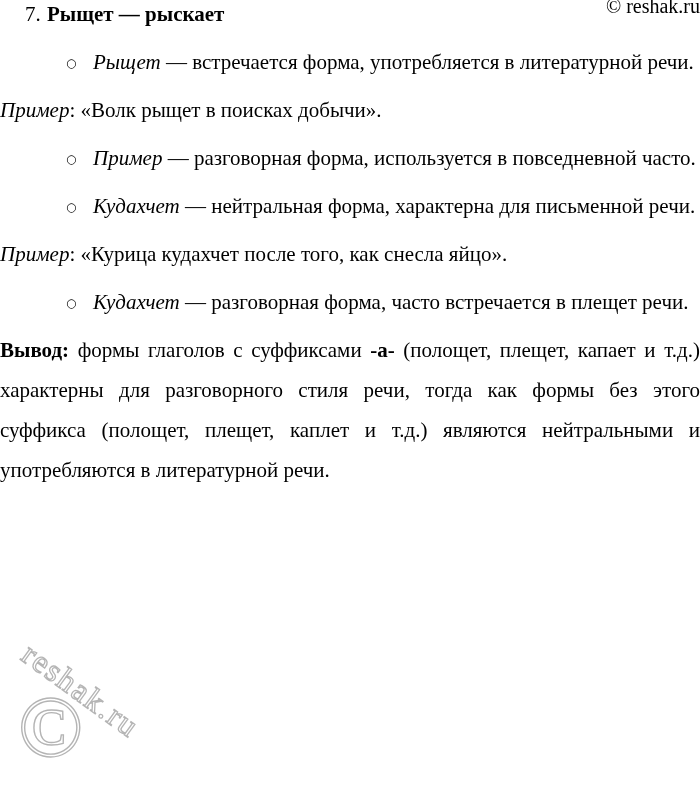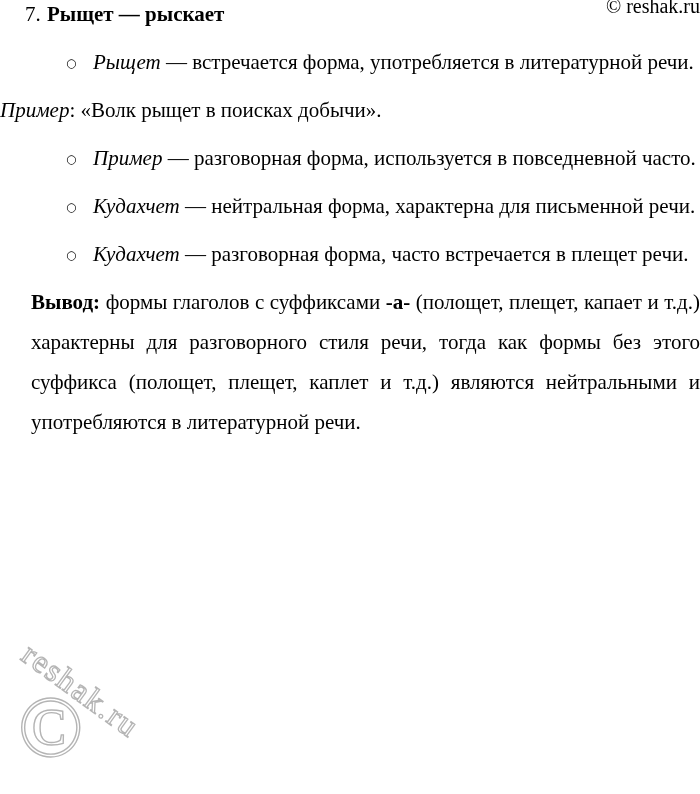--- a/index.html
+++ b/index.html
@@ -52,21 +52,20 @@
     top: 1px;
     font-size: 12px;
     line-height: 40px;
     font-family: "DejaVu Sans", sans-serif;
   }
   .bullet i, .example i { font-style: italic; }
   .example { margin: 0 0 8px 0; }
   .conclusion {
     text-align: justify;
     margin: 0;
-    padding-left: 31px;
   }
   .conclusion b, .num-item .title { font-weight: bold; font-family: Liberation Serif, serif; }
   .watermark {
     position: absolute;
     left: 12px;
     top: 638px;
     width: 200px;
     height: 156px;
     pointer-events: none;
     opacity: 0.85;
@@ -119,20 +118,23 @@
     <i>Пример</i><span> — разговорная форма, используется в повседневной часто.</span>
   </div>
 
 
 
   <div class="bullet">
     <span class="marker">○</span>
     <i>Кудахчет</i><span> — нейтральная форма, характерна для письменной речи.</span>
   </div>
 
+  <p class="example">
+    <i>Пример</i><span>: «Курица кудахчет после того, как снесла яйцо».</span>
+  </p>
 
   <div class="bullet">
     <span class="marker">○</span>
     <i>Кудахчет</i><span> — разговорная форма, часто встречается в плещет речи.</span>
   </div>
 
 
   <p class="conclusion">
     <b>Вывод:</b><span> формы глаголов с суффиксами </span><b>-а-</b><span> (полощет, плещет, капает и т.д.) характерны для разговорного стиля речи, тогда как формы без этого суффикса (полощет, плещет, каплет и т.д.) являются нейтральными и употребляются в литературной речи.</span>
   </p>

